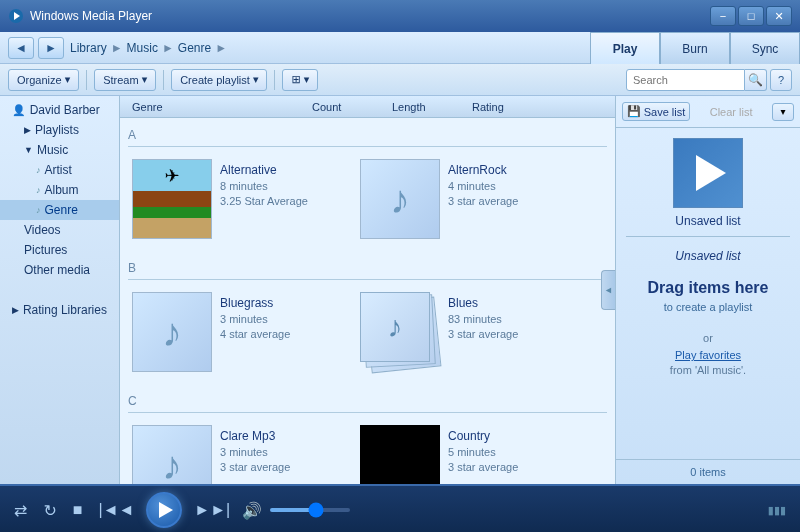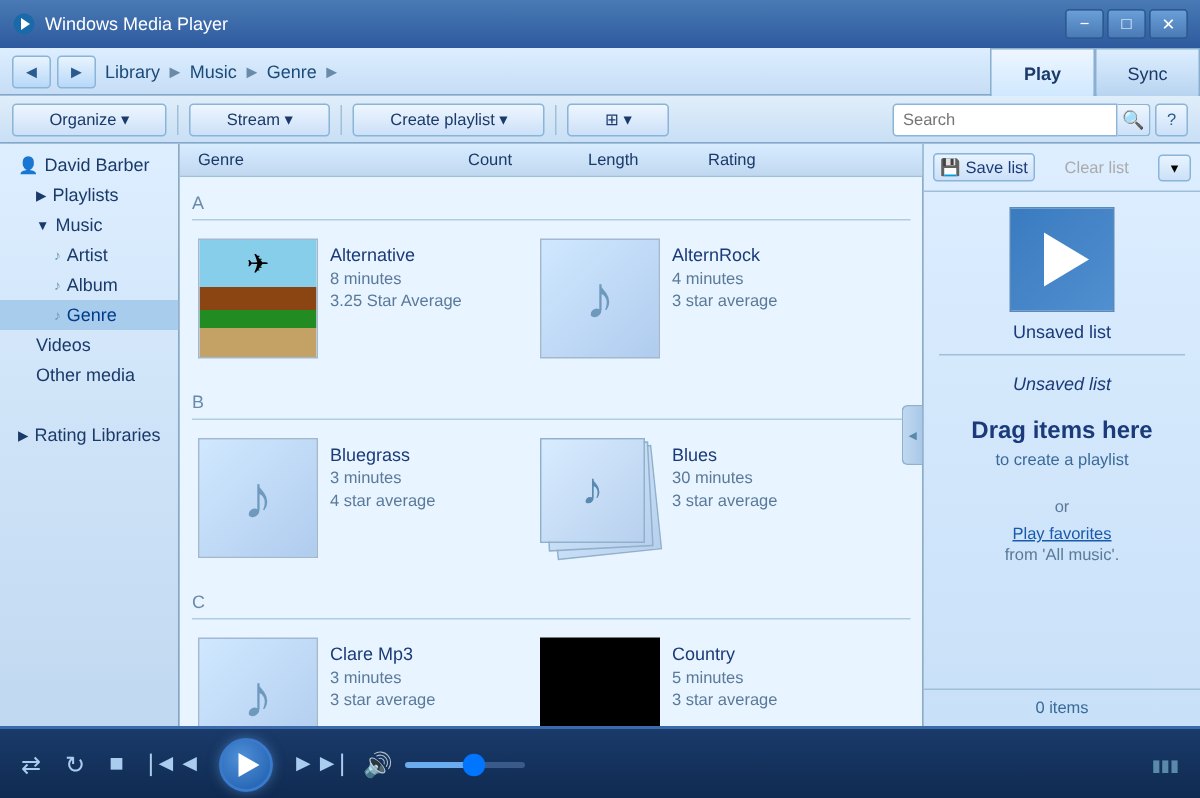--- a/index.html
+++ b/index.html
@@ -82,40 +82,40 @@
       height: 32px;
       background: linear-gradient(to bottom, #e0eefa, #c8dff5);
       display: flex;
       align-items: center;
       padding: 0 8px;
       border-bottom: 1px solid #a0c0e0;
       gap: 4px;
     }
     .toolbar-btn {
       height: 22px;
-      padding: 0 24px;
+      padding: 0 8px;
       background: linear-gradient(to bottom, #eef6ff, #cce0f8);
       border: 1px solid #8ab4d8;
       border-radius: 3px;
       cursor: pointer;
       font-size: 11px;
       color: #1a3a6a;
       display: flex;
       align-items: center;
       gap: 3px;
     }
     .toolbar-sep { width: 1px; height: 20px; background: #a0c0d8; margin: 0 3px; }
     .search-box {
       margin-left: auto;
       display: flex;
       align-items: center;
     }
     .search-input {
       height: 22px;
-      width: 150px;
+      width: 119px;
       border: 1px solid #8ab4d8;
       border-radius: 3px 0 0 3px;
       padding: 0 6px;
       font-size: 11px;
       background: white;
       color: #999;
     }
     .search-btn {
       height: 22px;
       width: 22px;
@@ -527,20 +527,21 @@
       <span>Library</span>
       <span class="sep">►</span>
       <span>Music</span>
       <span class="sep">►</span>
       <span>Genre</span>
       <span class="sep">►</span>
     </div>
   </div>
   <div style="display:flex; background: linear-gradient(to bottom, #ddeeff, #c5ddf5); border-bottom: 1px solid #a0c0e0;">
     <div class="top-tab active">Play</div>
+    <div class="top-tab">Burn</div>
     <div class="top-tab">Sync</div>
   </div>
 </div>
 
 <div class="toolbar">
   <div class="toolbar-btn">
     <span>Organize</span>
     <span>▾</span>
   </div>
   <div class="toolbar-sep"></div>
@@ -589,20 +590,23 @@
     <div class="sidebar-item sub-sub-item">
       <span style="font-size:9px; color:#6a9aaa;">♪</span>
       <span>Album</span>
     </div>
     <div class="sidebar-item sub-sub-item active">
       <span style="font-size:9px; color:#6a9aaa;">♪</span>
       <span>Genre</span>
     </div>
     <div class="sidebar-item sub-item">
       <span>Videos</span>
+    </div>
+    <div class="sidebar-item sub-item">
+      <span>Pictures</span>
     </div>
     <div class="sidebar-item sub-item">
       <span>Other media</span>
     </div>
     <div style="height:20px;"></div>
     <div class="sidebar-item">
       <span style="font-size:9px;">▶</span>
       <span>Rating Libraries</span>
     </div>
   </div>
@@ -673,21 +677,21 @@
             <div class="note-card" style="top:4px;left:4px;transform:rotate(-3deg);">
               <span style="font-size:30px; color:#5a8ab0; opacity:0.8;">♪</span>
             </div>
             <div class="note-card" style="top:0;left:0;">
               <span style="font-size:30px; color:#5a8ab0;">♪</span>
             </div>
           </div>
           <div class="genre-info">
             <div class="genre-name">Blues</div>
             <div class="genre-meta">
-              <span>30 minutes</span><br>
+              <span>83 minutes</span><br>
               <span>3 star average</span>
             </div>
           </div>
         </div>
       </div>
 
       <div class="section-label">C</div>
       <div class="genre-grid">
 
         <div class="genre-item">

